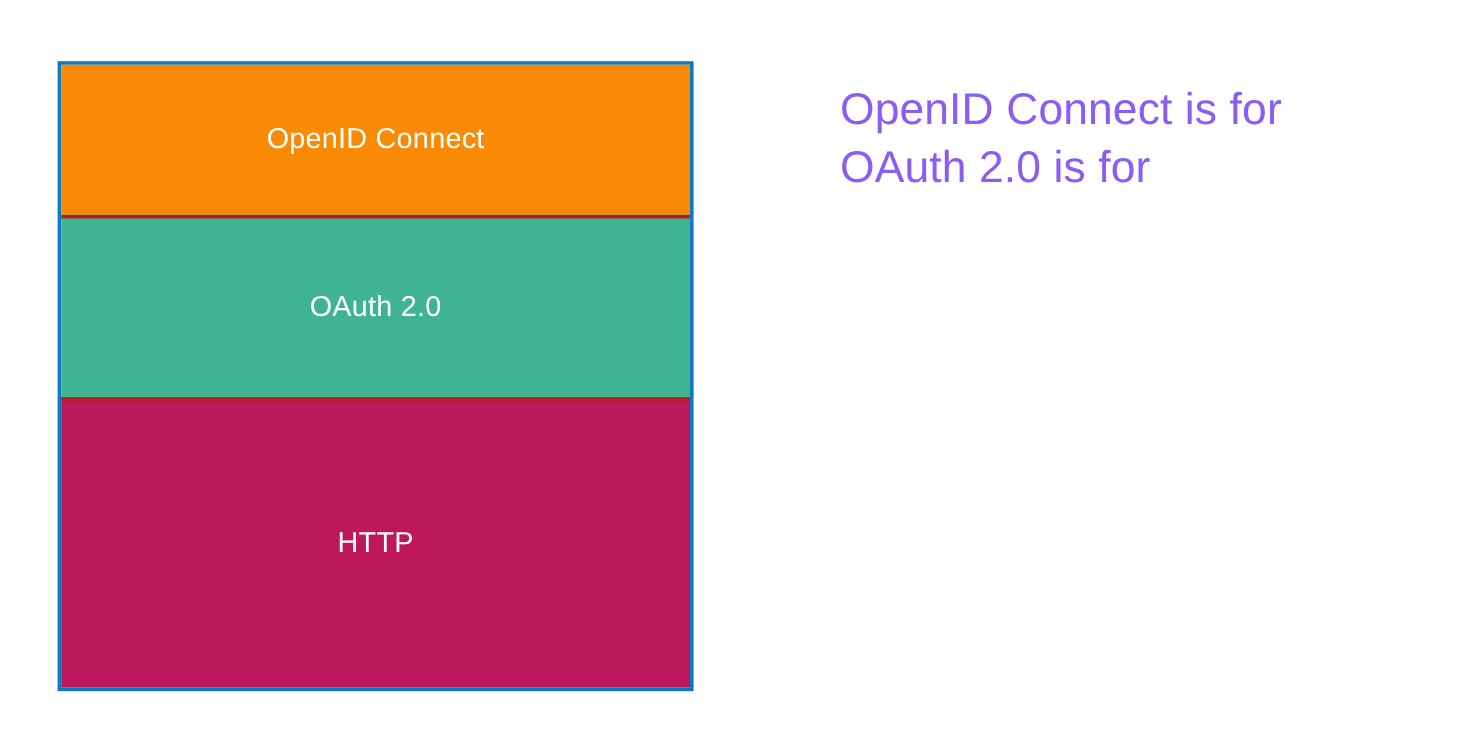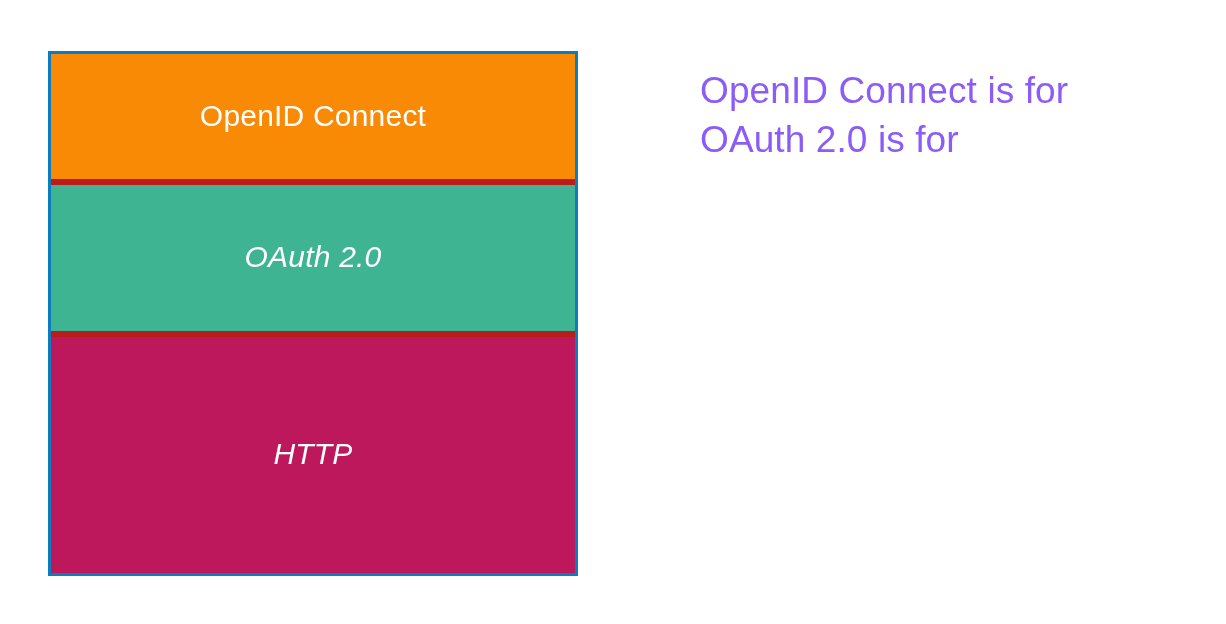--- a/index.html
+++ b/index.html
@@ -31,29 +31,28 @@
     border: 3px solid #0c7cbf;
     display: flex;
     flex-direction: column;
   }
   .layer {
     box-sizing: border-box;
     display: flex;
     align-items: center;
     justify-content: center;
     color: #ffffff;
-    font-size: 30px;
+    font-size: 24px;
     font-weight: 400;
     letter-spacing: 0.2px;
     line-height: 1;
     user-select: none;
   }
   .layer + .layer {
-    border-top: 6px solid #b91c1c;
-    font-style: italic;
+    border-top: 3px solid #b91c1c;
   }
   .layer-oidc  { background: #f98a05; height: 125px; }
   .layer-oauth { background: #3fb492; height: 152px; }
   .layer-http  { background: #be185d; flex: 1 1 auto; }
 
   .layer-label {
     display: block;
     transform: translateY(-1px);
   }
 

